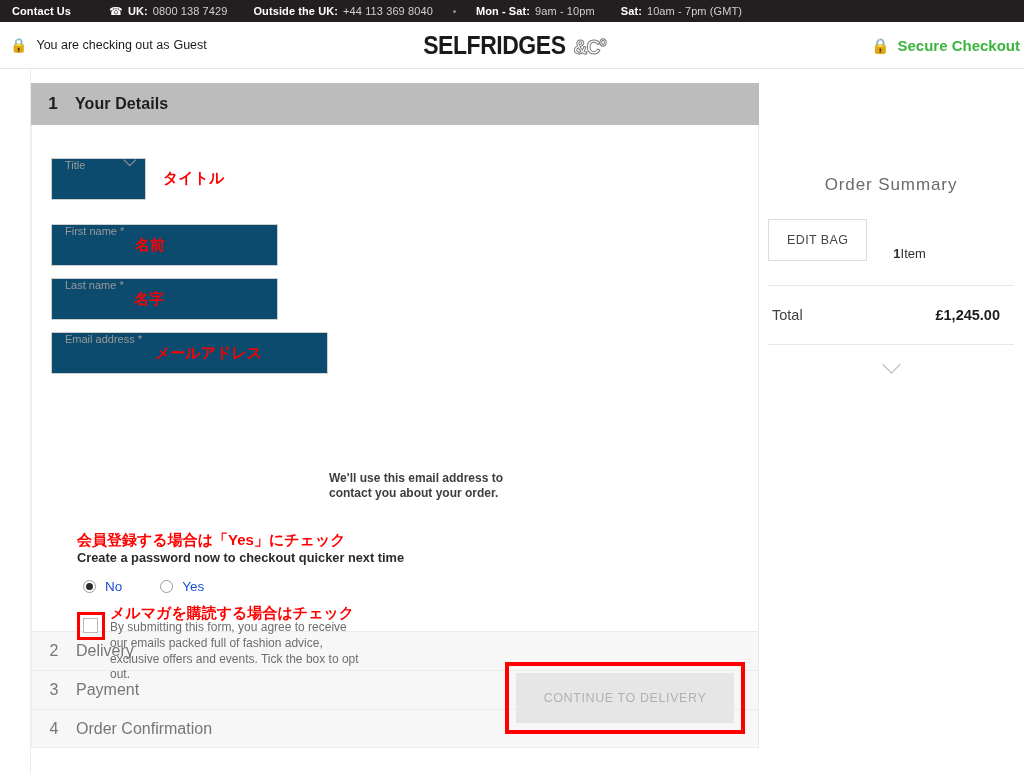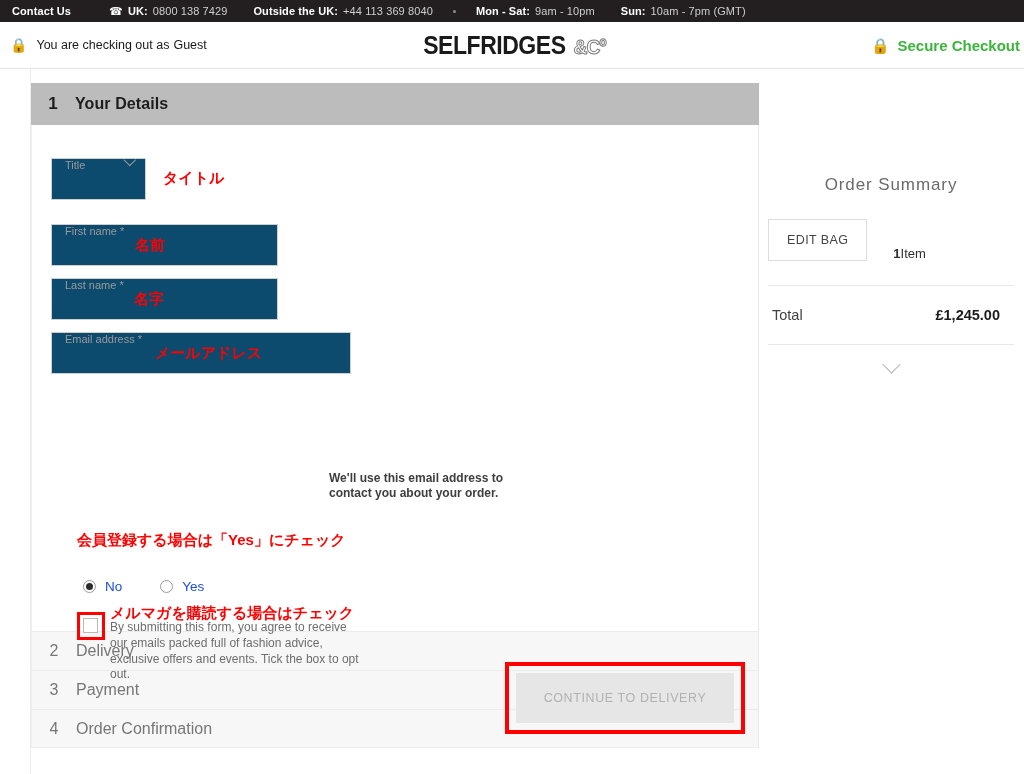--- a/index.html
+++ b/index.html
@@ -138,21 +138,21 @@
     border: 1px solid #cfcfcf;
     background: #0c4a6e;
     height: 42px;
     display: flex; align-items: flex-start;
     color: #9a9a9a;
     font-size: 11px;
     padding-left: 13px;
   }
   .sel-box { width: 95px; justify-content: space-between; padding-right: 10px; }
   .txt-box-sm { width: 227px; }
-  .txt-box-md { width: 300px; }
+  .txt-box-md { width: 277px; }
   .chevron-sm {
     width: 9px; height: 9px;
     border-right: 1.5px solid #9a9a9a;
     border-bottom: 1.5px solid #9a9a9a;
     transform: rotate(45deg) translate(-3px,-2px);
   }
 
   .jp {
     color: #ff0000;
     font-weight: bold;
@@ -303,21 +303,21 @@
   </div>
   <div class="gap-m"></div>
   <span class="bullet-dot"></span>
   <div class="gap-m"></div>
   <div class="seg">
     <span class="b">Mon - Sat:</span>
     <span class="v">9am - 10pm</span>
   </div>
   <div class="gap-l"></div>
   <div class="seg">
-    <span class="b">Sun:</span>
+    <span class="b">Sat:</span>
     <span class="v">10am - 7pm (GMT)</span>
   </div>
 </div>
 
 <div class="header">
   <div class="guest">
     <span class="lockglyph">🔒</span>
     <span>You are checking out as</span>
     <span class="strong">Guest</span>
   </div>
@@ -376,20 +376,21 @@
         <div class="txt-box txt-box-md">
           <span>Email address *</span>
         </div>
         <span class="jp jp-abs" style="left:104px; top:12px;">メールアドレス</span>
       </div>
 
       <div class="email-note">We'll use this email address to contact you about your order.</div>
 
       <div class="pw-block">
         <div class="pw-jp">会員登録する場合は「Yes」にチェック</div>
+        <div class="pw-en">Create a password now to checkout quicker next time</div>
       </div>
 
       <div class="radios">
         <div class="radio-item">
           <span class="radio-circle on"></span>
           <span>No</span>
         </div>
         <div class="radio-item">
           <span class="radio-circle"></span>
           <span>Yes</span>

